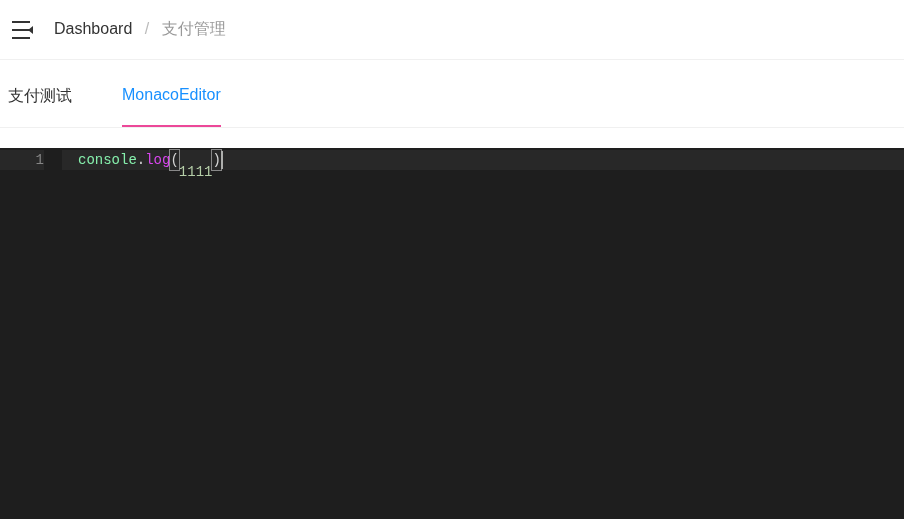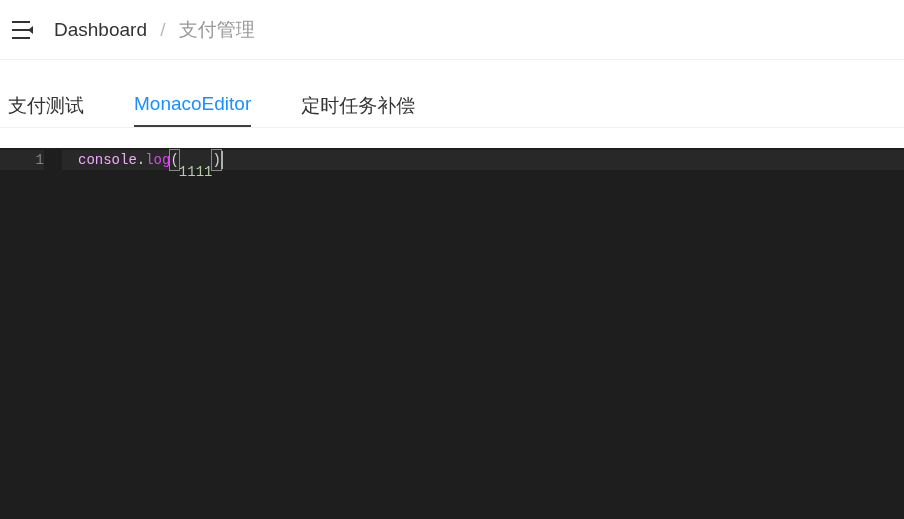--- a/index.html
+++ b/index.html
@@ -41,51 +41,50 @@
       content: '';
       position: absolute;
       right: -3px;
       top: -3px;
       border-top: 4px solid transparent;
       border-bottom: 4px solid transparent;
       border-right: 5px solid #333;
     }
     .menu-icon span:nth-child(3) { width: 100%; }
     .breadcrumb {
-      font-size: 19px;
+      font-size: 16px;
       color: #333;
     }
     .breadcrumb .bc-item {
       color: #333;
     }
     .breadcrumb .bc-sep {
       color: #bbb;
       margin: 0 8px;
     }
     .breadcrumb .bc-current {
       color: #999;
     }
     .tabs {
       display: flex;
       padding: 26px 8px 0 8px;
       gap: 50px;
       border-bottom: 1px solid #f0f0f0;
       height: 68px;
     }
     .tab {
-      font-size: 19px;
+      font-size: 16px;
       color: #333;
       padding-bottom: 14px;
       cursor: pointer;
       border-bottom: 2px solid transparent;
-      margin-top: 7px;
     }
     .tab.active {
       color: #1890ff;
-      border-bottom: 2px solid #404040;
+      border-bottom: 2px solid #ec4899;
     }
     .editor-area {
       background: #1e1e1e;
       height: calc(519px - 60px - 68px - 20px);
       margin-top: 20px;
       display: flex;
       font-family: Consolas, "Courier New", monospace;
       font-size: 14px;
       line-height: 20px;
     }
@@ -110,21 +109,21 @@
     }
     .code-line::after {
       content: '';
       position: absolute;
       left: 0;
       right: 0;
       top: 0;
       height: 20px;
       pointer-events: none;
     }
-    .tok-ident { color: #f0abfc; }
+    .tok-ident { color: #86efac; }
     .tok-punc { color: #d4d4d4; }
     .tok-method { color: #d946ef; }
     .tok-num { color: #b5cea8; margin-top: 24px; }
     .bracket-match {
       border: 1px solid #888;
       margin: -1px;
     }
     .cursor {
       display: inline-block;
       width: 2px;
@@ -150,21 +149,20 @@
   <div class="breadcrumb">
     <span class="bc-item">Dashboard</span>
     <span class="bc-sep">/</span>
     <span class="bc-current">支付管理</span>
   </div>
 </div>
 
 <div class="tabs">
   <div class="tab">支付测试</div>
   <div class="tab active">MonacoEditor</div>
-  <div class="tab">定时任务补偿</div>
 </div>
 
 <div class="editor-area">
   <div class="gutter">
     <div class="first-line-wrap">
       <span>1</span>
     </div>
   </div>
   <div class="code-content">
     <div class="code-line">

